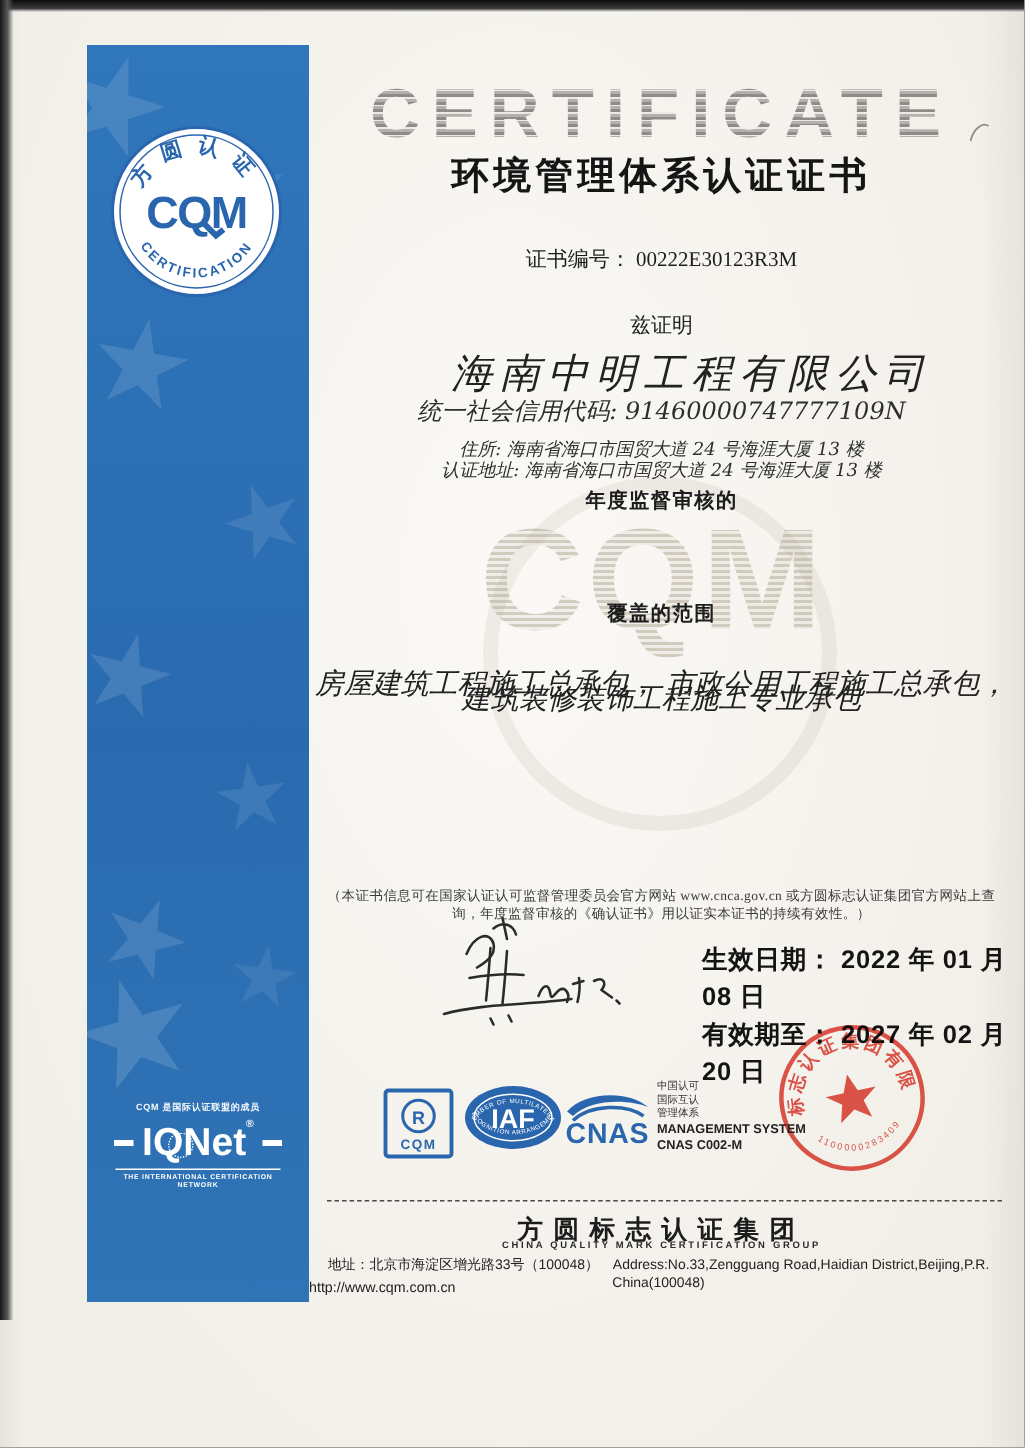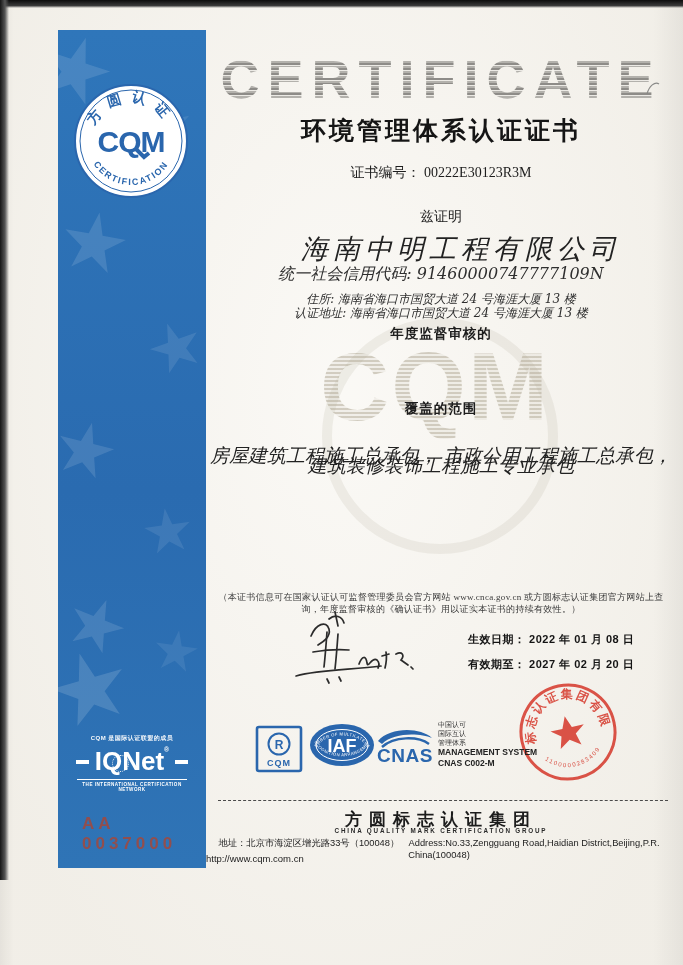--- a/index.html
+++ b/index.html
@@ -34,50 +34,50 @@
   .iqnet-reg{font-size:7px;vertical-align:top;}
   .q-stars{position:absolute;left:17px;top:9px;width:15px;height:15px;border:1.6px dotted #fff;
         border-radius:50%;}
   .iqnet-tag{margin:2px auto 0;width:110px;border-top:1.2px solid #fff;padding-top:1.5px;
         font-size:4.6px;letter-spacing:.5px;font-weight:bold;}
   .serial{position:absolute;left:24px;top:784px;color:#9c4b43;font-size:17px;
         letter-spacing:4px;font-weight:bold;opacity:.9;}
 
   
   .wm-cert{position:absolute;left:203px;top:48px;width:476px;text-align:center;
-        font-weight:bold;font-size:54px;letter-spacing:8px;
+        font-weight:bold;font-size:46px;letter-spacing:8px;
         background:repeating-linear-gradient(180deg,#8e8c88 0 2px,#eceae5 2px 3px,#b3b1ac 3px 5px);
         -webkit-background-clip:text;background-clip:text;color:transparent;}
   .wm-cqm{position:absolute;left:285px;top:332px;width:300px;text-align:center;
         font-weight:bold;font-size:96px;letter-spacing:2px;font-family:"Liberation Sans",sans-serif;
         background:repeating-linear-gradient(180deg,rgba(176,168,148,.55) 0 2px,rgba(176,168,148,.12) 2px 4px);
         -webkit-background-clip:text;background-clip:text;color:transparent;}
   .wm-circle{position:absolute;left:322px;top:318px;width:216px;height:216px;border-radius:50%;
         border:10px solid rgba(176,168,148,.16);}
 
   
   .cline{position:absolute;left:206px;width:470px;text-align:center;color:#1d1d1d;}
   .heiti{font-family:"Liberation Sans",sans-serif;font-weight:bold;}
   .song{font-family:"Liberation Serif",serif;}
   .kai{font-family:"DejaVu Serif",serif;font-style:italic;}
-  .title{top:114px;font-size:25px;letter-spacing:3px;color:#151515;}
+  .title{top:100px;font-size:25px;letter-spacing:3px;color:#151515;}
   .certno{top:164px;font-size:14px;}
   .certify{top:208px;font-size:14px;}
   .company{top:231px;font-size:27px;letter-spacing:5px;color:#222;padding-left:20px;}
   .info1{top:264px;font-size:16px;color:#2e2e2e;}
   .info2{top:291px;font-size:12px;color:#2e2e2e;text-align:center;}
   .info3{top:305px;font-size:12px;color:#2e2e2e;font-style:italic;}
   .conform{top:325px;font-size:13.5px;letter-spacing:1px;}
   .standard{top:340px;font-size:21px;font-family:"Liberation Serif",serif;font-weight:bold;color:#111;}
   .scopetitle{top:400px;font-size:13.5px;letter-spacing:1px;}
   .scope1{top:424px;font-size:19px;color:#222;margin-top:19px;}
   .scope2{top:453px;font-size:19px;color:#222;}
   .disc{font-size:9px;color:#3a3a3a;letter-spacing:.3px;}
   .disc1{top:591px;} .disc2{top:603px;}
-  .dates{position:absolute;left:468px;top:627px;font-size:11px;font-weight:bold;
+  .dates{position:absolute;left:468px;top:627px;font-size:17px;font-weight:bold;
         color:#141414;line-height:25px;letter-spacing:.5px;}
   .signature{position:absolute;left:283px;top:604px;}
 
   
   .seal{position:absolute;left:506px;top:670px;transform:rotate(-12deg);opacity:.92;
         mix-blend-mode:multiply;}
 
   
   .rcqm{position:absolute;left:255px;top:725px;}
   .iaf{position:absolute;left:309px;top:723px;}
@@ -137,21 +137,20 @@
 
     <div class="iqnet">
       <div class="iqnet-member">CQM 是国际认证联盟的成员</div>
       <div class="iqnet-row">
         <span class="iqnet-dash"></span>
         <span class="iqnet-name"><span>IQNet</span><span class="iqnet-reg">®</span><span class="q-stars"></span></span>
         <span class="iqnet-dash"></span>
       </div>
       <div class="iqnet-tag">THE INTERNATIONAL CERTIFICATION NETWORK</div>
     </div>
-    <div class="serial">AA 0037000</div>
   </div>
 
   <div class="cline title heiti">环境管理体系认证证书</div>
   <div class="cline certno song">证书编号： 00222E30123R3M</div>
   <div class="cline certify song">兹证明</div>
   <div class="cline company kai">海南中明工程有限公司</div>
   <div class="cline info1 kai">统一社会信用代码: 91460000747777109N</div>
   <div class="cline info2 kai">住所: 海南省海口市国贸大道 24 号海涯大厦 13 楼</div>
   <div class="cline info3 kai">认证地址: 海南省海口市国贸大道 24 号海涯大厦 13 楼</div>
   <div class="cline conform heiti">年度监督审核的</div>

